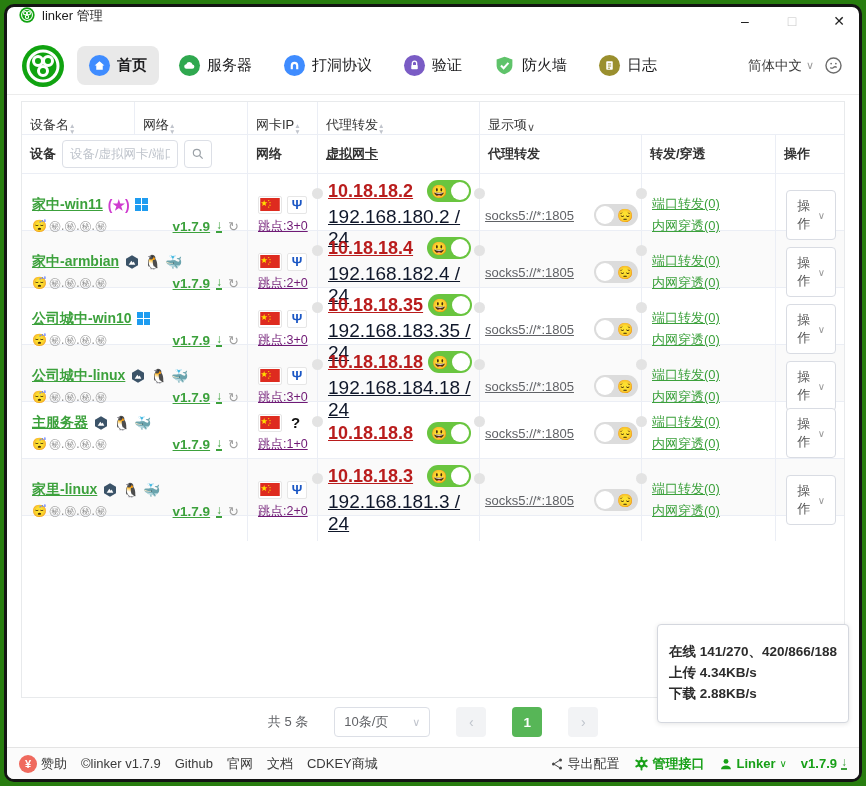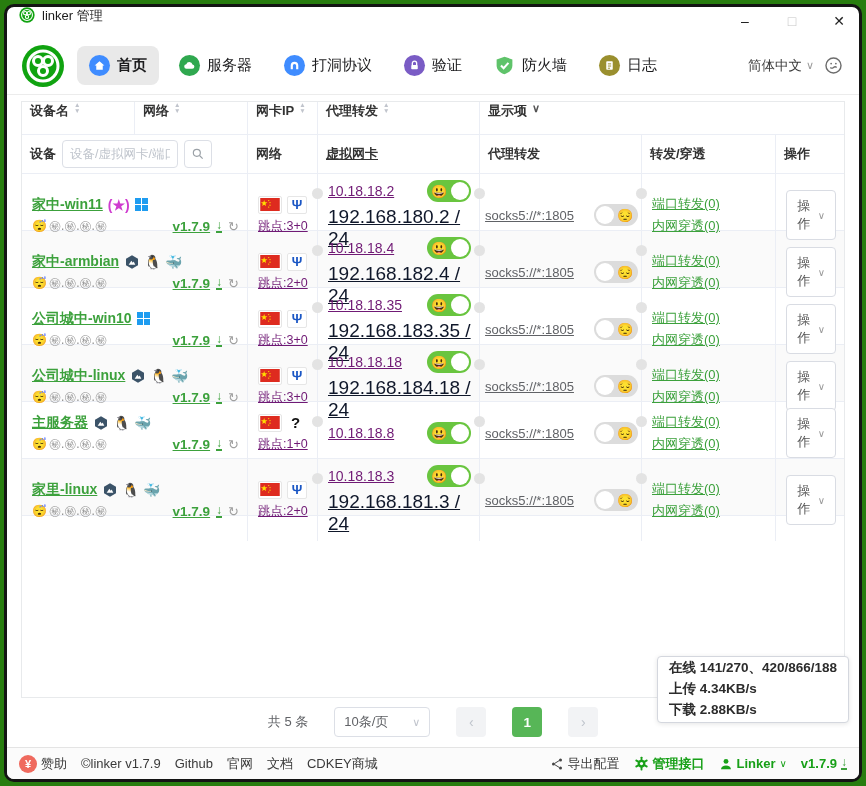--- a/index.html
+++ b/index.html
@@ -19,21 +19,21 @@
   .tab { display:flex; align-items:center; gap:7px; padding:9px 12px; border-radius:8px; font-size:15px; color:#1c1c1e; cursor:pointer; }
   .tab.active { background:#e9e9e9; font-weight:700; }
   .tabicon { width:21px; height:21px; border-radius:50%; display:flex; align-items:center; justify-content:center; flex:0 0 auto; }
   .nav-right { margin-left:auto; display:flex; align-items:center; gap:10px; }
   .lang { font-size:13.5px; color:#3c3c3c; display:flex; align-items:center; gap:4px; cursor:pointer; }
   .lang .chev { color:#9a9a9a; font-size:11px; }
   
   .content { flex:1; padding:6px 14px 0 14px; display:flex; flex-direction:column; position:relative; }
   .tablebox { border:1px solid #e8eaec; height:597px; overflow:hidden; background:#fff; }
   .hrow1 { display:grid; grid-template-columns:113px 113px 70px 162px 162px 1fr; height:33px; border-bottom:1px solid #ebeef5; }
-  .hrow1 > div { display:flex; align-items:flex-start; gap:5px; padding:0 8px; font-size:13px; font-weight:700; color:#333; border-right:1px solid #ebeef5; }
+  .hrow1 > div { display:flex; align-items:flex-end; padding:0 8px; font-size:13px; font-weight:400; color:#333; border-right:1px solid #ebeef5; }
   .hrow1 > div:last-child { border-right:none; }
   .sort { display:flex; flex-direction:column; line-height:5.5px; font-size:6.5px; color:#c0c4cc; font-style:normal; cursor:pointer; }
   .hrow2 { display:grid; grid-template-columns:226px 70px 162px 162px 134px 1fr; height:39px; border-bottom:1px solid #ebeef5; }
   .hrow2 > div { display:flex; align-items:center; padding:0 8px; font-size:13px; font-weight:700; color:#333; border-right:1px solid #ebeef5; }
   .hrow2 > div:last-child { border-right:none; }
   .filtercell { gap:6px; }
   .searchinput { width:116px; height:28px; border:1px solid #dcdfe6; border-radius:4px; padding:0 7px; font-size:12.5px; color:#333;
                  font-family:"Liberation Sans", sans-serif; outline:none; }
   .searchinput::placeholder { color:#bfc4cc; }
   .searchbtn { width:28px; height:28px; border:1px solid #dcdfe6; border-radius:4px; background:#fff; display:flex; align-items:center; justify-content:center; cursor:pointer; }
@@ -54,21 +54,21 @@
   .masked { font-size:12px; color:#8c8c8c; display:flex; align-items:center; gap:2px; }
   .vergrp { margin-left:auto; display:flex; align-items:center; gap:6px; }
   .ver { font-size:13.5px; font-weight:700; color:#3ca13c; text-decoration:underline; }
   .dl { color:#3ca13c; font-weight:700; font-size:12px; border-bottom:2px solid #3ca13c; line-height:11px; cursor:pointer; }
   .rf { color:#a0a0a0; font-size:13px; cursor:pointer; }
   .flagbox, .tribox { height:18px; display:flex; align-items:center; justify-content:center; border:1px solid #e6e6e6; background:#fff; border-radius:2px; }
   .flagbox { width:24px; }
   .tribox { width:20px; color:#1a56c4; font-weight:700; font-size:13px; }
   .qmark { font-size:15px; font-weight:700; color:#111; padding-left:4px; }
   .hops { font-size:12.5px; color:#701a75; text-decoration:underline; }
-  .vip { font-size:14px; font-weight:400; color:#701a75; text-decoration:underline; }
+  .vip { font-size:18px; font-weight:700; color:#b91c1c; text-decoration:underline; }
   .lan { font-size:19px; color:#0f172a;text-decoration:underline; }
   .toggle { width:44px; height:22px; border-radius:11px; display:flex; align-items:center; position:relative; cursor:pointer; flex:0 0 auto; }
   .toggle.on { background:#69c53f; justify-content:space-between; padding:0 2px 0 4px; margin-left:auto; }
   .toggle.off { background:#dcdcdc; justify-content:space-between; padding:0 4px 0 2px; margin-left:auto; }
   .knob { width:18px; height:18px; border-radius:50%; background:#fff; flex:0 0 auto; }
   .temoji { font-size:13px; line-height:1; }
   .proxylink { font-size:13px; color:#606266; text-decoration:underline; }
   .c-proxy { flex-direction:row; align-items:center; gap:20px; }
   .fwlink { font-size:13px; color:#3ca13c; text-decoration:underline; }
   .opbtn { display:flex; align-items:center; gap:7px; padding:6px 10px; border:1px solid #d9dce3; border-radius:4px;
@@ -81,21 +81,21 @@
   .total { font-size:13px; color:#606266; }
   .pselect { width:96px; height:30px; border:1px solid #dcdfe6; border-radius:4px; display:flex; align-items:center; justify-content:space-between;
              padding:0 9px; font-size:13px; color:#606266; cursor:pointer; }
   .pselect .chev { color:#c0c4cc; font-size:11px; }
   .pbtn { width:30px; height:30px; border-radius:4px; background:#f2f3f5; display:flex; align-items:center; justify-content:center;
           font-size:14px; color:#bfc4cc; cursor:pointer; border:none; }
   .pcur { width:30px; height:30px; border-radius:4px; background:#57b657; color:#fff; font-weight:700; font-size:13.5px;
           display:flex; align-items:center; justify-content:center; cursor:pointer; }
   
   .stats { position:absolute; right:10px; bottom:24px; background:#fff; border:1px solid #d4d7de; border-radius:4px;
-           padding:1px 11px; font-size:13.5px; font-weight:700; color:#2c2c2c; line-height:1.55; z-index:6;
+           padding:17px 11px; font-size:13.5px; font-weight:700; color:#2c2c2c; line-height:1.55; z-index:6;
            box-shadow:0 1px 5px rgba(0,0,0,.10); }
   
   .footer { height:32px; border-top:1px solid #e4e4e4; background:#fbfbfb; display:flex; align-items:center;
             padding:0 12px; gap:14px; font-size:13px; color:#3a3a3a; flex:0 0 auto; }
   .footer a { color:#3a3a3a; text-decoration:none; }
   .sponsoricon { width:18px; height:18px; border-radius:50%; background:#ef6a5e; color:#fff; font-size:11px; font-weight:700;
                  display:flex; align-items:center; justify-content:center; }
   .f-right { margin-left:auto; display:flex; align-items:center; gap:14px; }
   .f-item { display:flex; align-items:center; gap:4px; cursor:pointer; }
   .greenlink { color:#18a018 !important; font-weight:700; }

